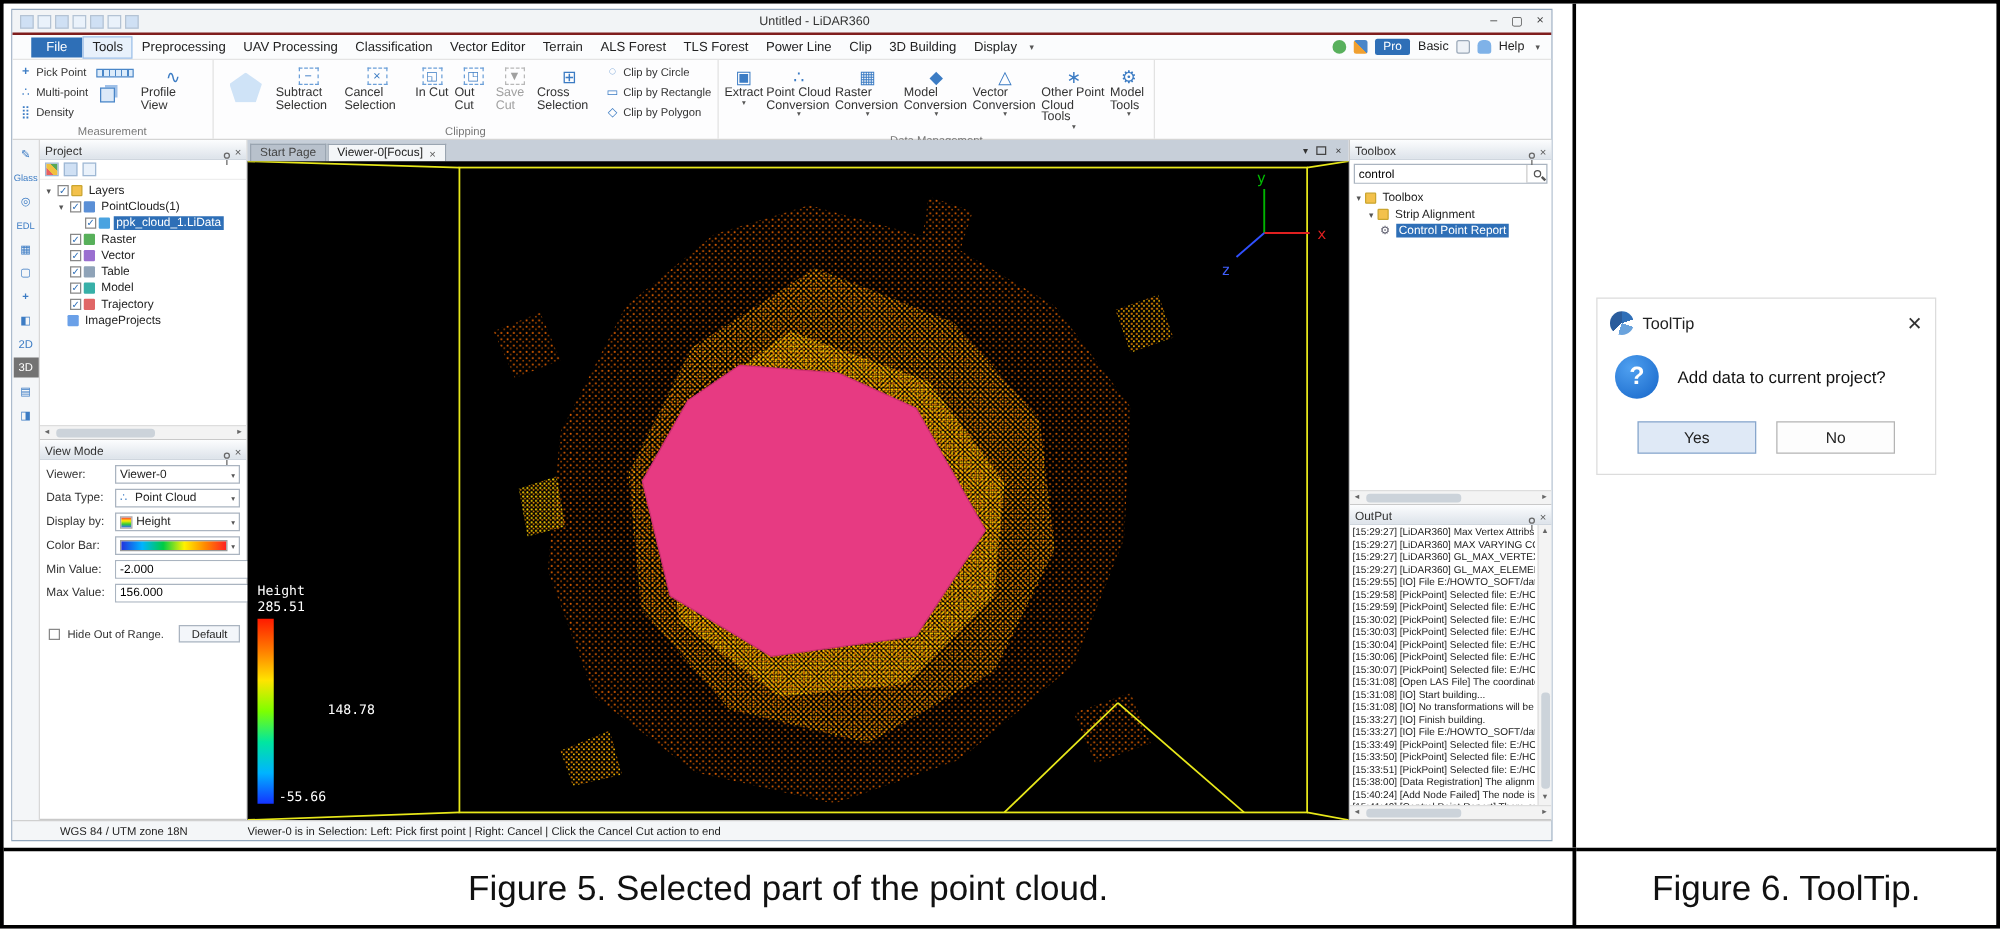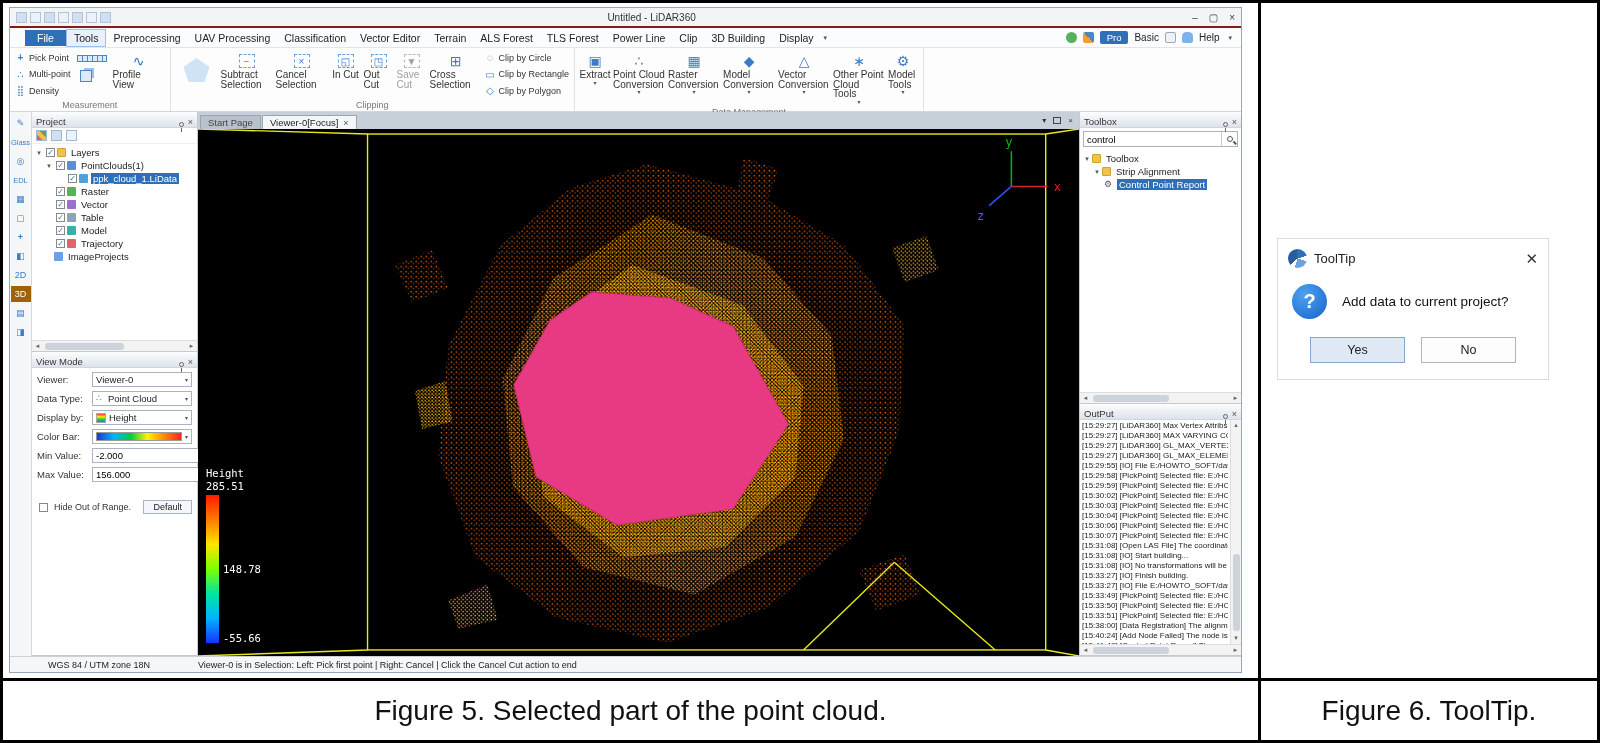--- a/index.html
+++ b/index.html
@@ -75,21 +75,21 @@
   .ic-raster::before{content:"▦";}
   .ic-model::before{content:"◆";}
   .ic-vector::before{content:"△";}
   .ic-other::before{content:"∗";}
   .ic-gear::before{content:"⚙";}
 
   
   .workspace{flex:1;display:flex;min-height:0;background:#e9edf2;}
   .sidestrip{width:22px;background:#f4f6f8;border-right:1px solid #d8d8d8;display:flex;flex-direction:column;align-items:center;padding-top:3px;gap:3px;flex:none;}
   .ss-item{width:20px;height:16px;display:flex;align-items:center;justify-content:center;font-size:9px;color:#3c7cc4;}
-  .ss-item.active{background:#a16207;color:#fff;}
+  .ss-item.active{background:#737373;color:#fff;}
   .g-pencil::before{content:"✎";}
   .g-circle::before{content:"◎";}
   .g-grid::before{content:"▦";}
   .g-box::before{content:"▢";}
   .g-plus::before{content:"+";font-weight:bold;}
   .g-half::before{content:"◧";}
   .g-rows::before{content:"▤";}
   .g-half2::before{content:"◨";}
 
   .leftcol{width:166px;display:flex;flex-direction:column;border-right:1px solid #c9c9c9;background:#fff;flex:none;}
@@ -157,21 +157,21 @@
   .tabx{font-size:9px;color:#555;}
   .tabbar-right{margin-left:auto;display:flex;gap:7px;padding:0 6px;font-size:8px;color:#333;align-self:center;align-items:center;}
   .floatic{width:8px;height:7px;border:1px solid #444;display:inline-block;}
   .canvas{flex:1;background:#000;position:relative;min-height:0;}
   .canvas svg{position:absolute;inset:0;width:100%;height:100%;}
   .canvas svg text{font-family:"DejaVu Sans Mono",monospace;font-size:12px;}
   .legend{position:absolute;left:8px;top:338px;color:#fff;font-family:"DejaVu Sans Mono",monospace;font-size:10.5px;line-height:13px;}
   .lgrow{display:flex;gap:4px;margin-top:2px;}
   .lbar{width:13px;height:148px;background:linear-gradient(to bottom,#ff1a00,#ff7a00,#ffe400,#7dff00,#00e6a0,#00b4ff,#1433ff);}
   .llabels{position:relative;width:54px;height:148px;}
-  .lmid{position:absolute;top:50%;transform:translateY(-50%);}
+  .lmid{position:absolute;top:50%;transform:translateY(-50%);margin-left:39px;}
   .lmin{position:absolute;bottom:-2px;}
 
   .statusbar{height:16px;background:#f4f6f8;border-top:1px solid #d0d0d0;display:flex;align-items:center;font-size:9px;color:#222;padding-left:38px;flex:none;}
   .crs{width:150px;flex:none;}
   .msg{white-space:nowrap;overflow:hidden;}
 
   
   .searchrow{display:flex;margin:3px;border:1px solid #aab4c0;height:16px;background:#fff;flex:none;}
   .searchrow input{flex:1;border:0;font-size:9.5px;padding:0 3px;min-width:0;font-family:Liberation Sans, sans-serif;outline:none;}
   .mag{width:16px;border-left:1px solid #ccc;display:flex;align-items:center;justify-content:center;}

